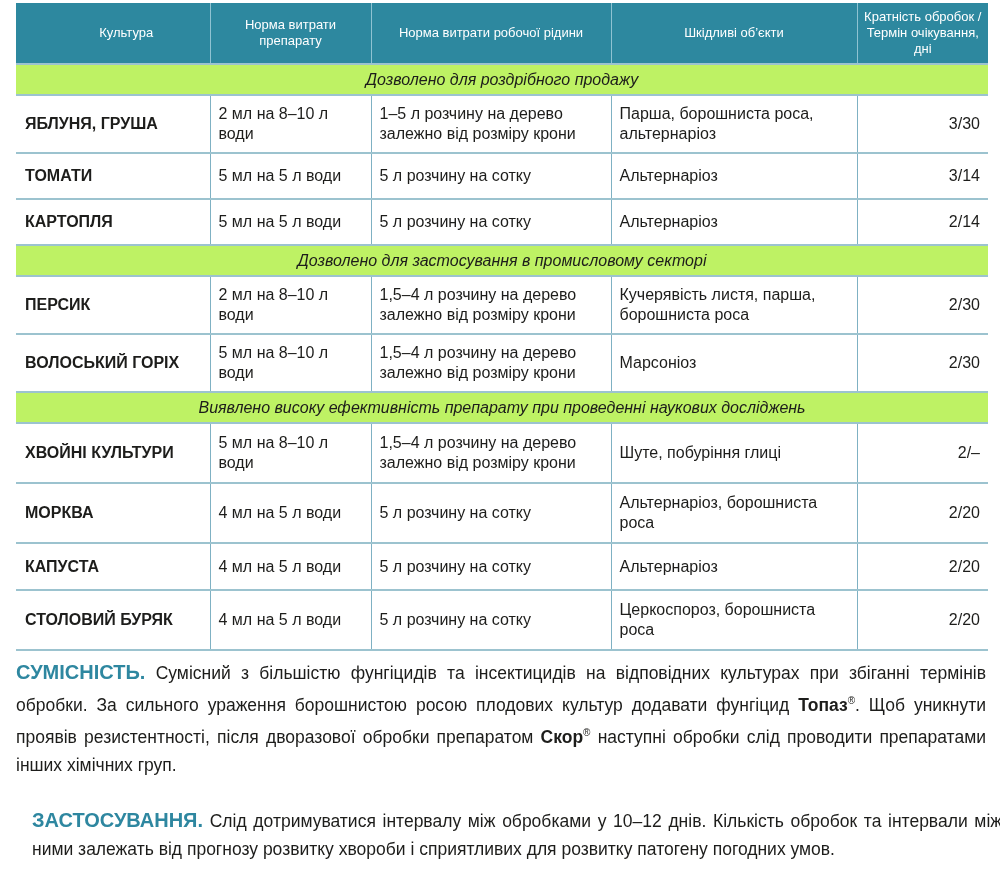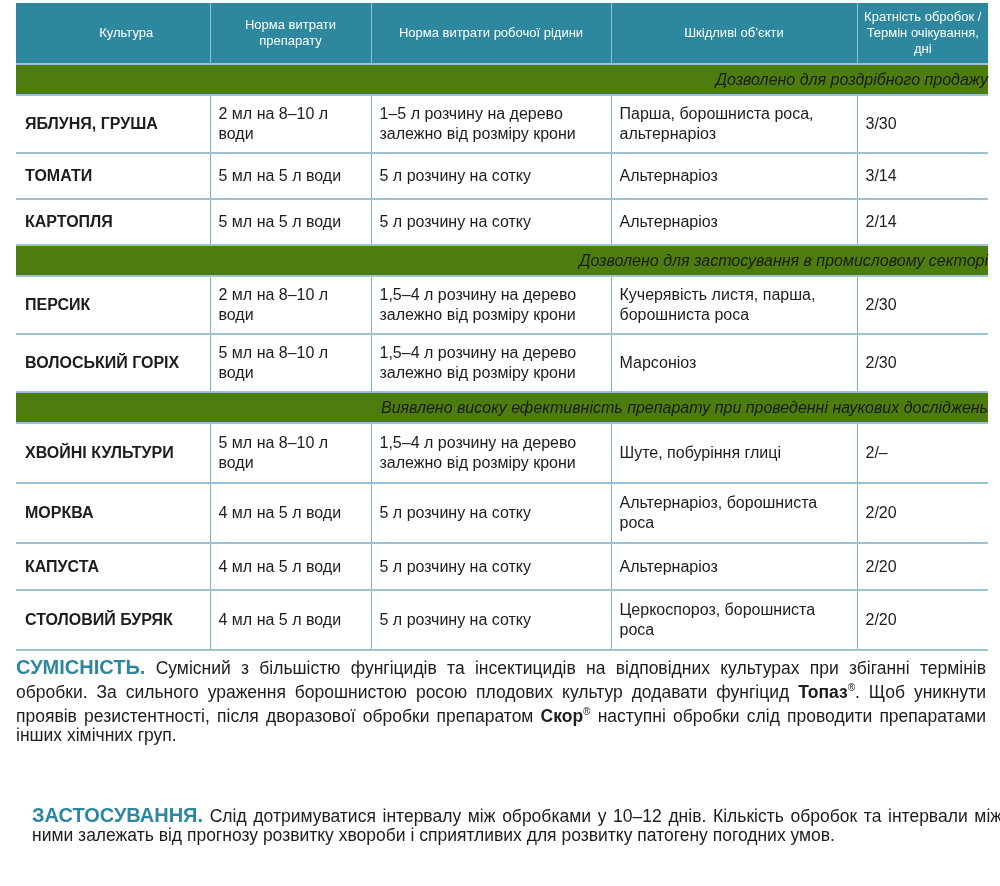--- a/index.html
+++ b/index.html
@@ -18,39 +18,39 @@
     col.c5 { width: 131px; }
     thead th {
       background: #2d889f; color: #ffffff; font-weight: normal;
       font-size: 13px; line-height: 16px; height: 60px; padding: 0 6px;
       text-align: center; vertical-align: middle;
       border-left: 1px solid #8fc3d2; border-right: 1px solid #8fc3d2;
     }
     thead th:first-child { border-left: none; padding-left: 33px; }
     thead th:last-child { border-right: none; }
     tr.section td {
-      background: #4d7c0f; font-style: italic; text-align: right;
+      background: #bef264; font-style: italic; text-align: center;
       font-size: 16px; height: 29px; padding: 0;
       border-top: 2px solid #9cc3cf; border-bottom: 2px solid #9cc3cf;
     }
     tbody tr.row td {
       font-size: 16px; line-height: 20px; padding: 0 8px;
       border-bottom: 2px solid #9cc3cf;
       border-left: 1.5px solid #7fb1c3;
       vertical-align: middle;
     }
     tbody tr.row td:first-child { border-left: none; font-weight: bold; padding-left: 9px; }
-    tbody tr.row td.num { text-align: left; }
+    tbody tr.row td.num { text-align: right; }
     tr.h2 td { height: 56px; }
     tr.h1 td { height: 44px; margin-top: 44px; }
     tr.h1b td { height: 45px; }
     tr.h2b td { height: 58px; }
     .para {
       position: absolute; left: 16px; width: 970px;
-      font-size: 17.5px; line-height: 19px; text-align: justify;
+      font-size: 17.5px; line-height: 28px; text-align: justify;
       color: #1d1d1b;
     }
     .para .lead { color: #2e87a0; font-weight: bold; font-size: 20px; }
     .para b { font-weight: bold; }
     .para sup { font-size: 10px; }
     #p1 { top: 658px; }
     #p2 { top: 790px; }
   </style>
 </head>
 <body>

